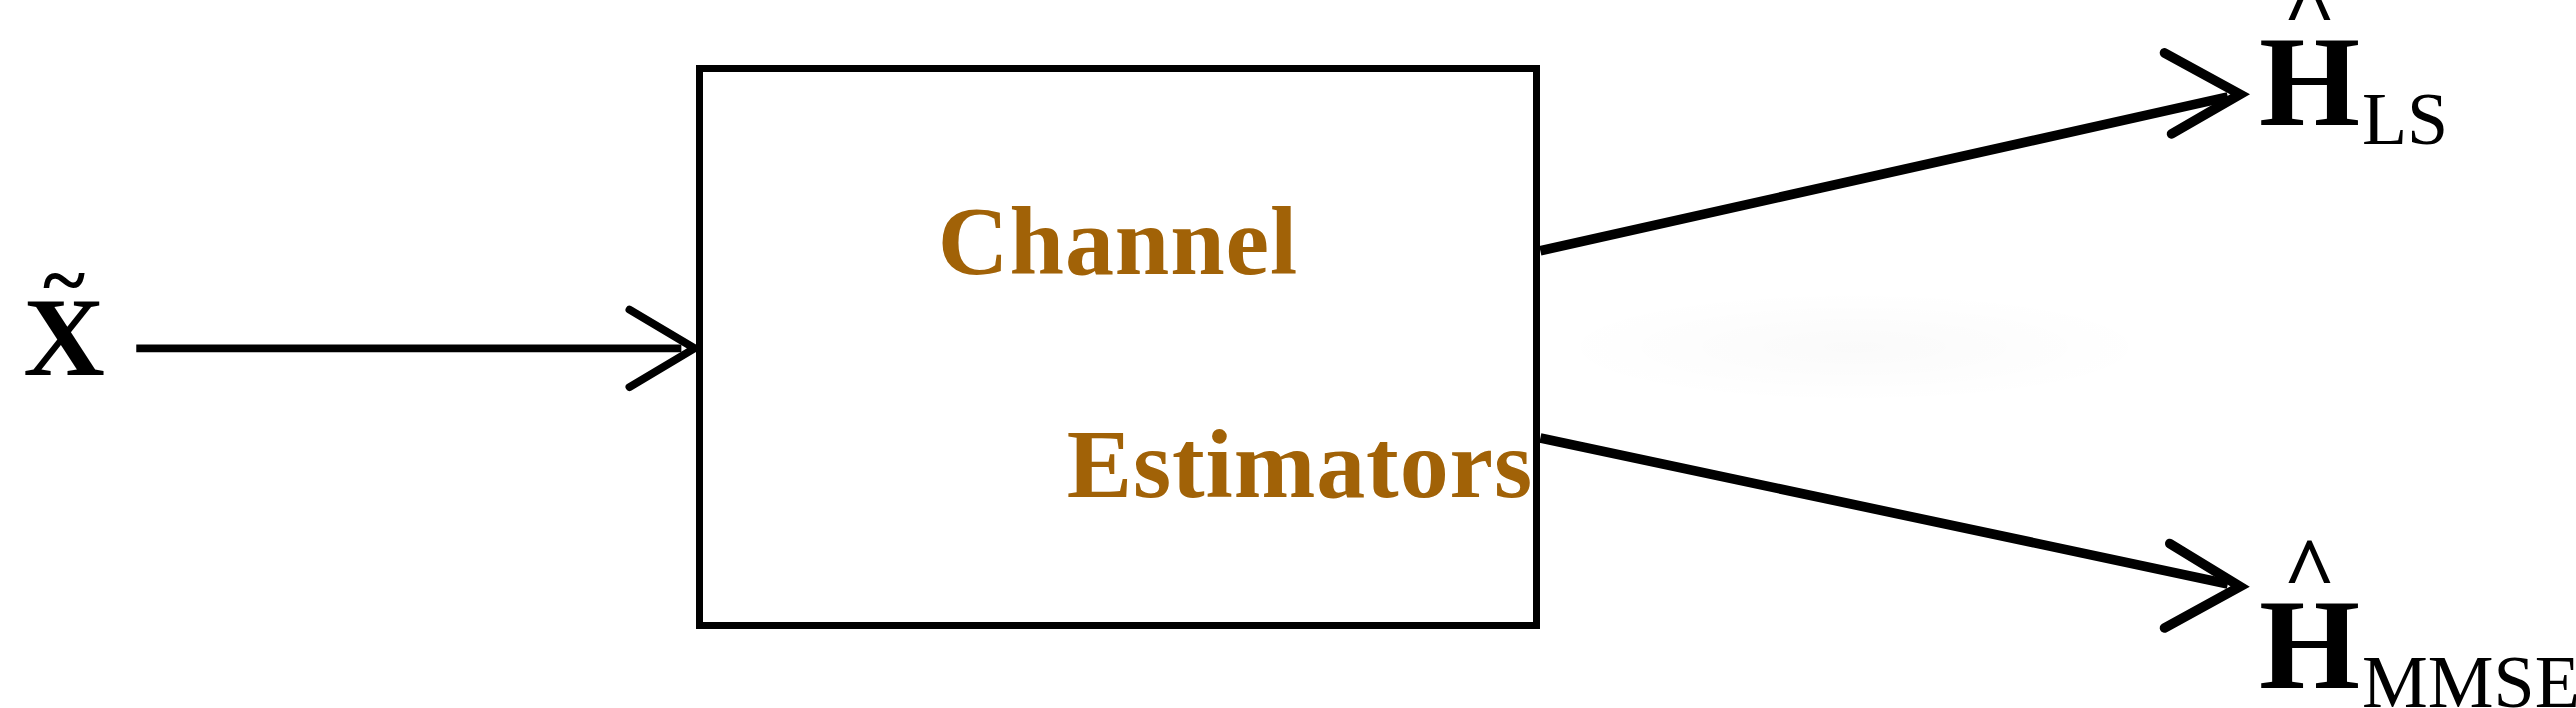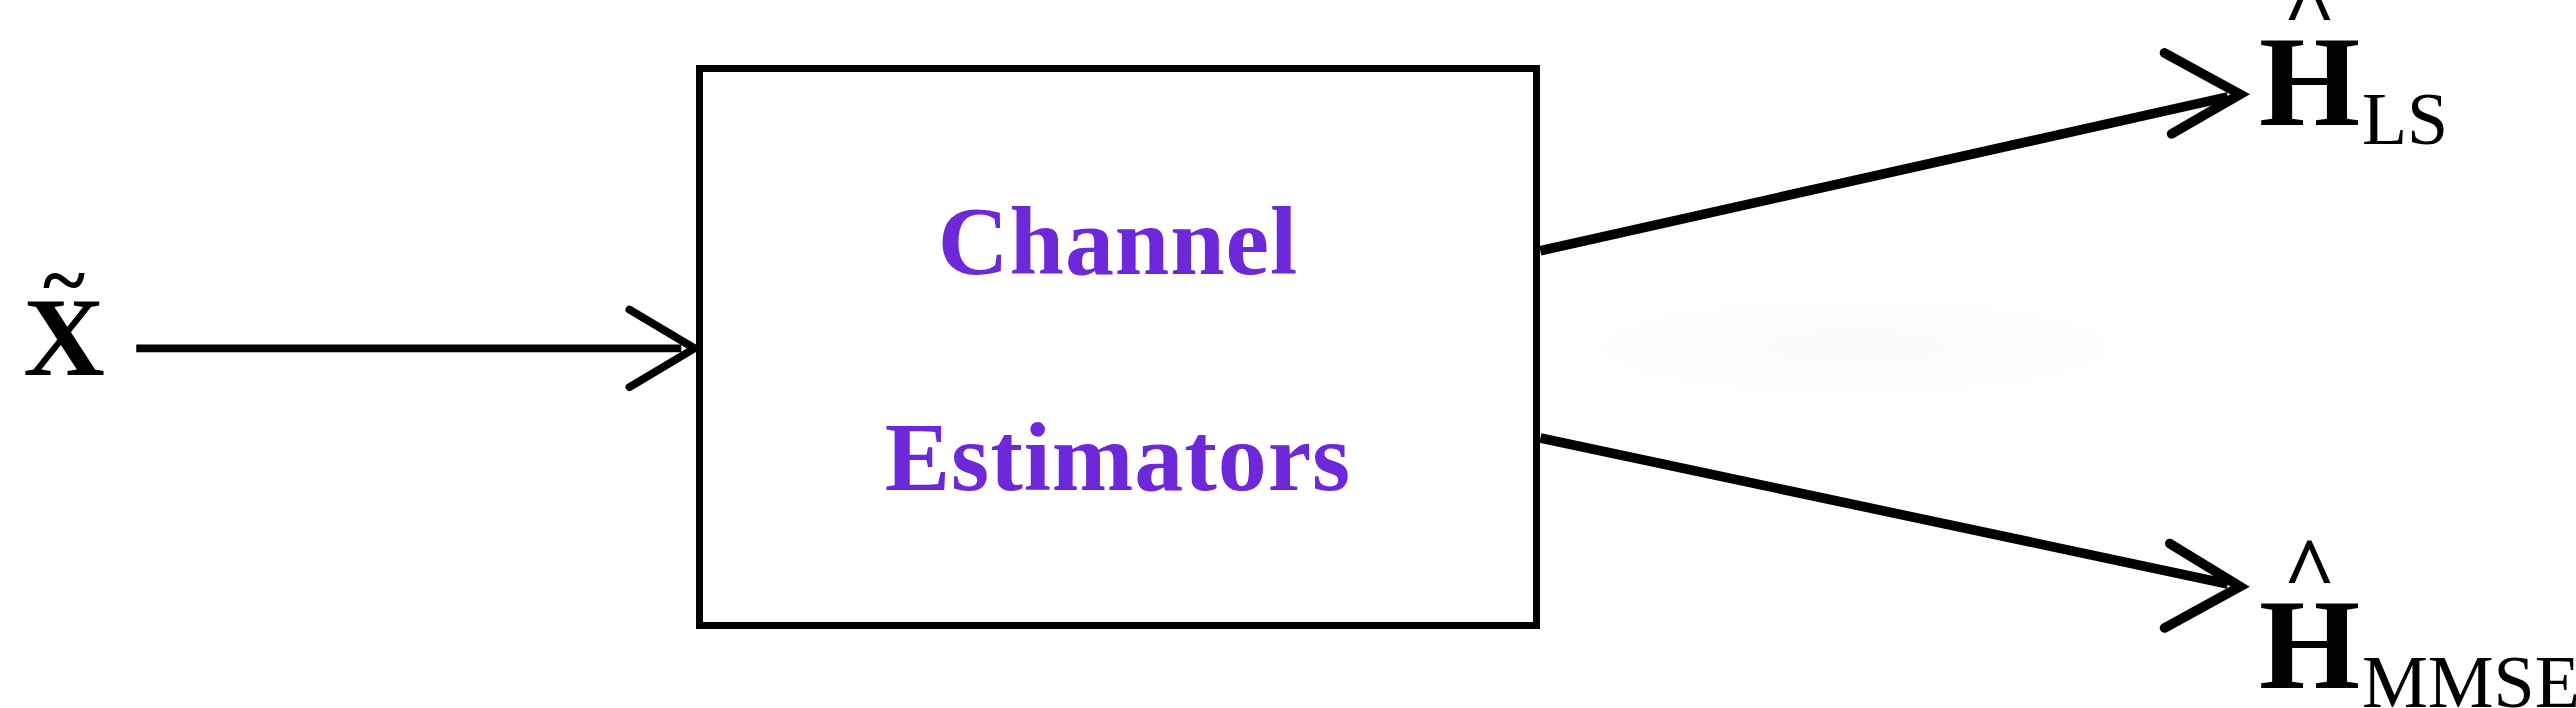--- a/index.html
+++ b/index.html
@@ -69,25 +69,25 @@
   }
   .box-text {
     position: absolute;
     left: 0;
     width: 100%;
     text-align: center;
     font-family: "Liberation Serif", serif;
     font-weight: bold;
     font-size: 98px;
     line-height: 1;
-    color: #6d28d9;
+    color: #a16207;
     letter-spacing: 0.9px;
   }
   .box-text.line-1 { top: 120px; }
-  .box-text.line-2 { top: 336px; }
+  .box-text.line-2 { top: 343px; text-align: right; }
 
   
   .out-label {
     position: absolute;
     font-family: "Liberation Serif", serif;
     color: #000000;
     line-height: 1;
     white-space: nowrap;
   }
   .out-label .base {

